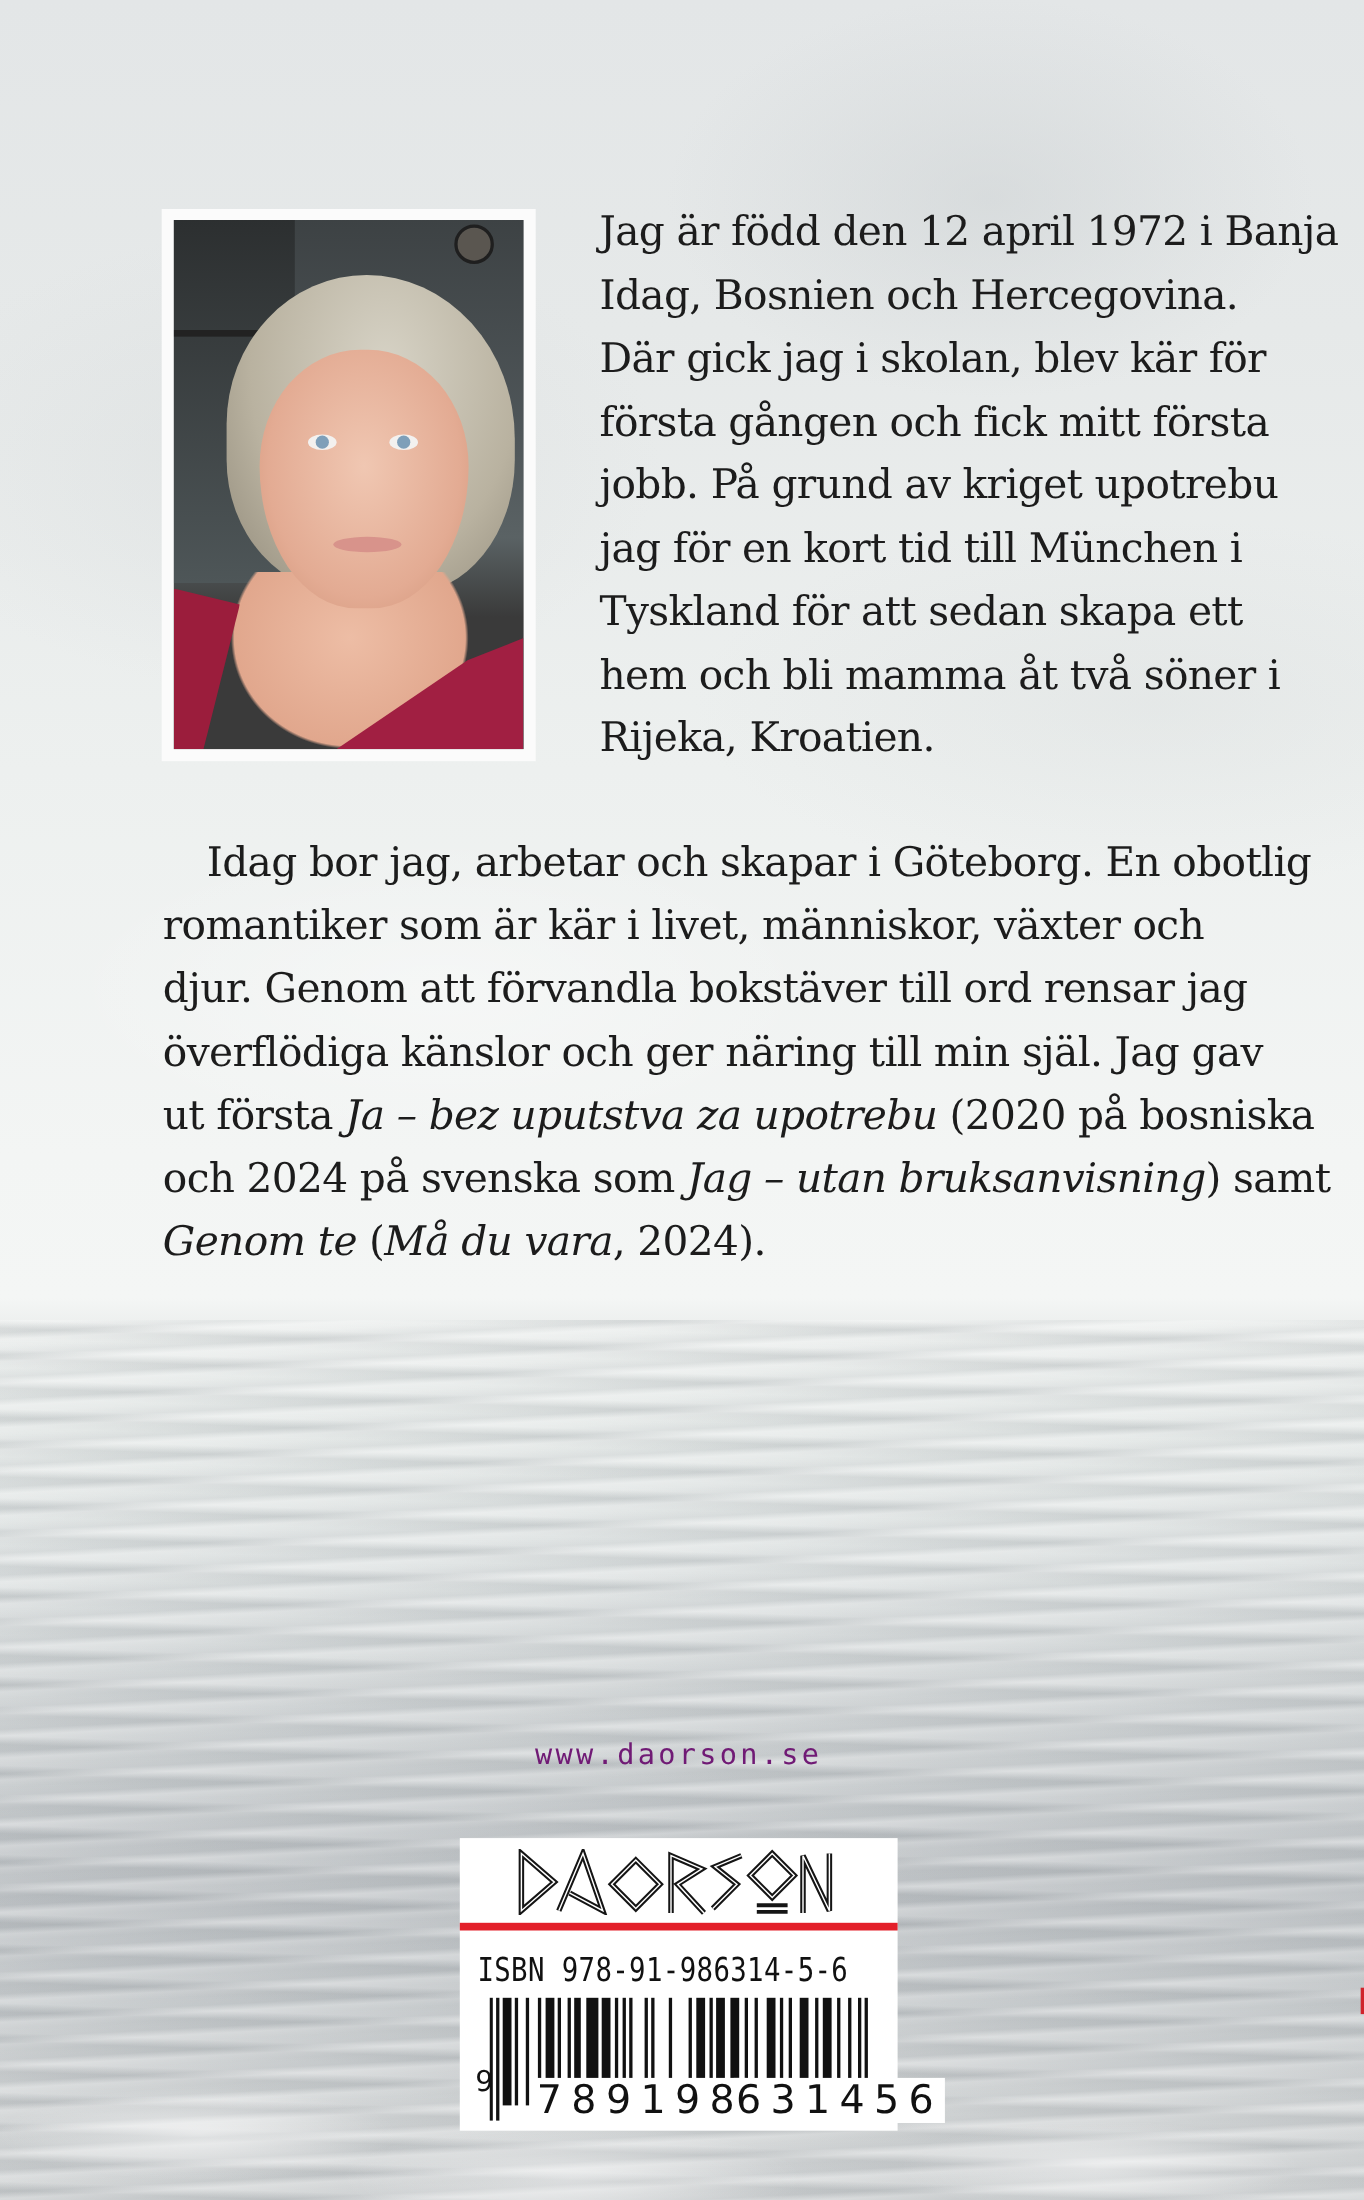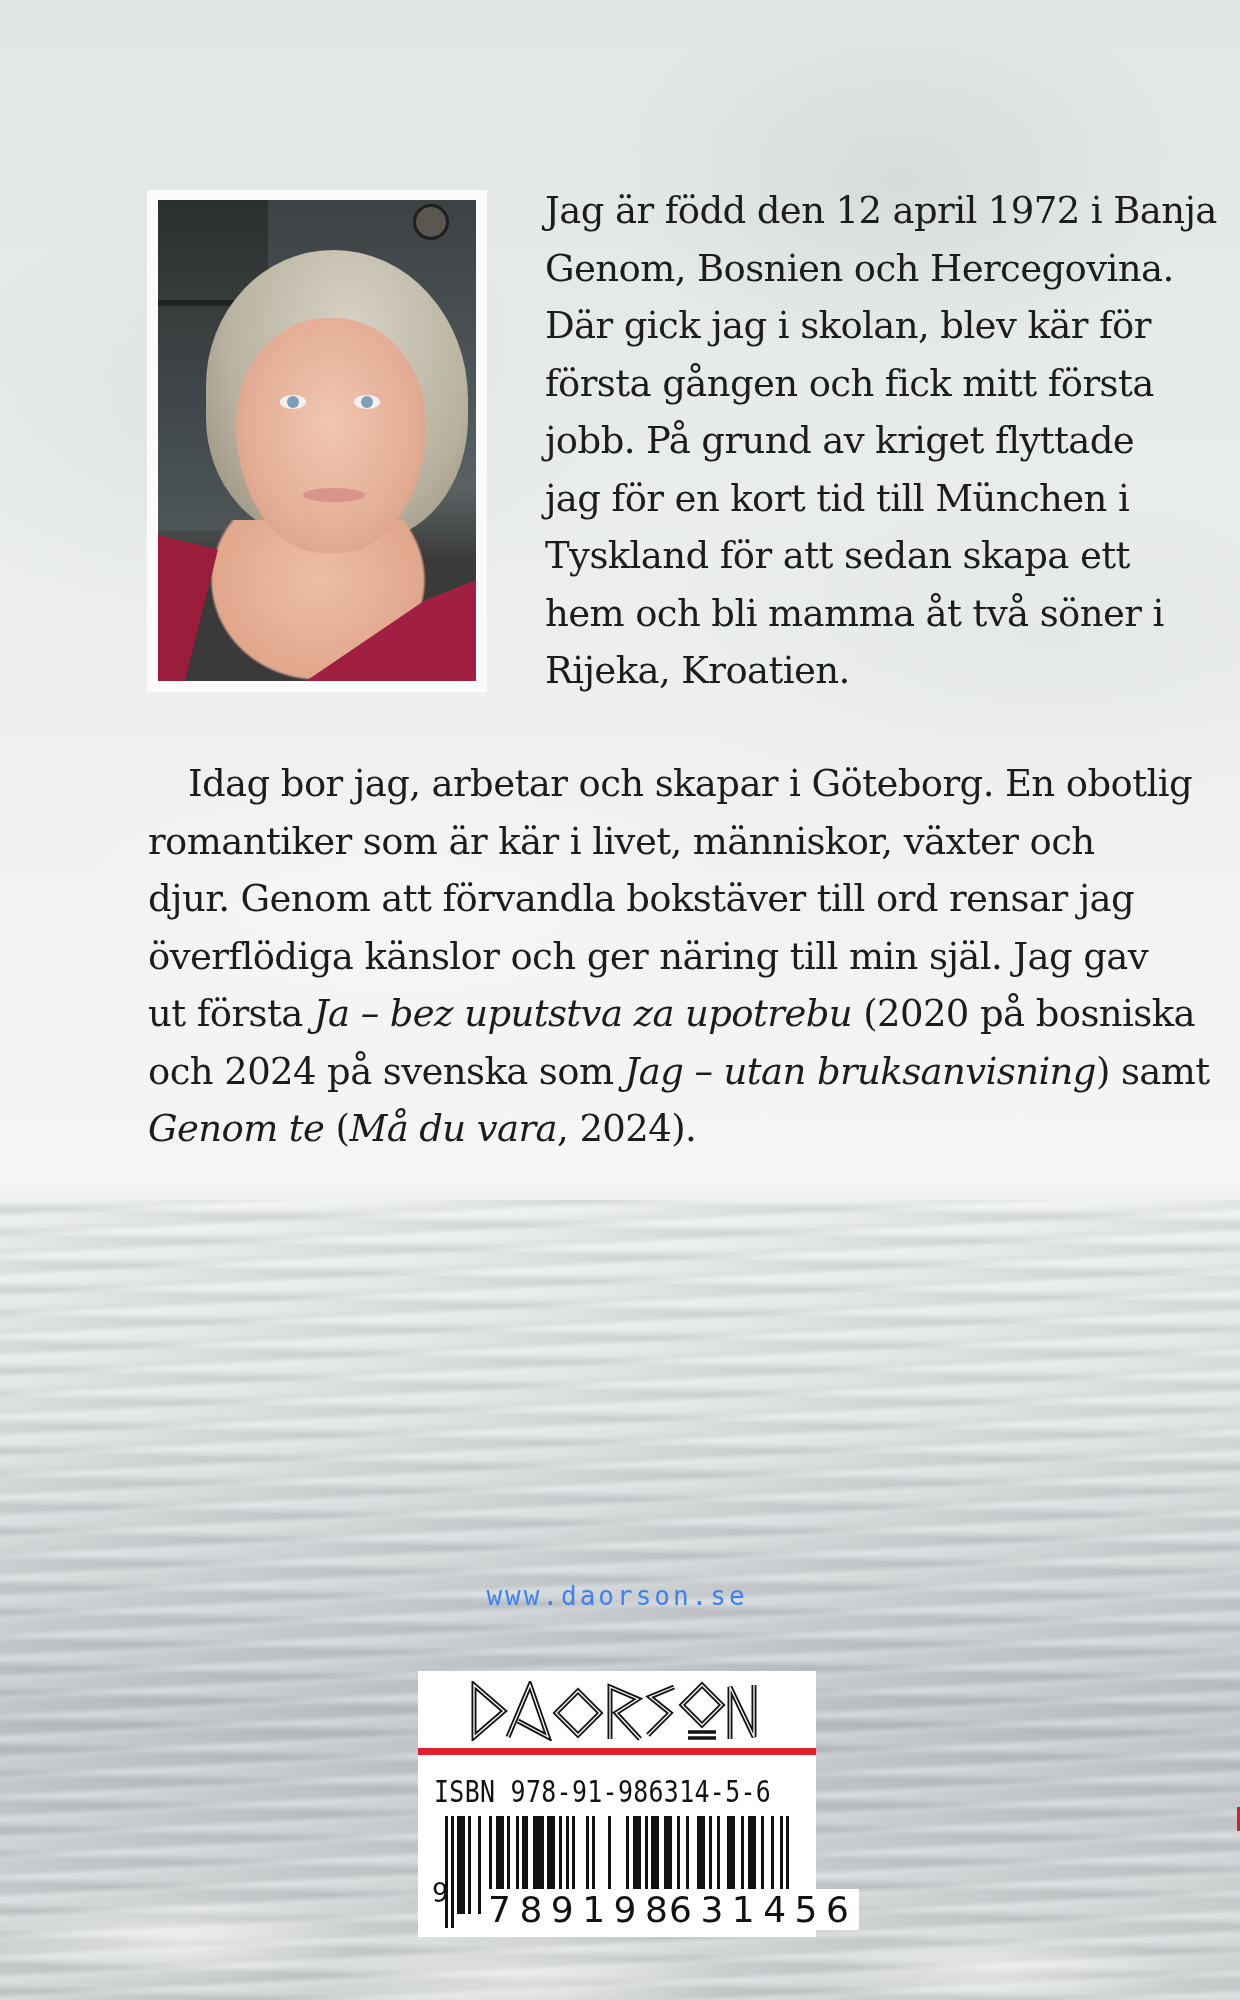--- a/index.html
+++ b/index.html
@@ -82,21 +82,21 @@
   .bio-p1 { left: 521px; top: 182px; width: 600px; margin-left: 24px; }
   .bio-p2 { left: 148px; top: 755px; width: 960px; }
   .line { display: block; white-space: nowrap; }
   .indent { padding-left: 40px; }
   .it { font-style: italic; }
 
   
   .url {
     position: absolute; left: 418px; top: 1581px; width: 398px; text-align: center;
     font-family: "DejaVu Sans Mono", "Liberation Mono", monospace; font-size: 26px;
-    letter-spacing: 3px; color: #3b82f6;
+    letter-spacing: 3px; color: #701a75;
   }
   .label-box {
     position: absolute; left: 418px; top: 1671px; width: 398px; height: 266px;
     background: #ffffff;
   }
   .logo { position: absolute; left: 52px; top: 10px; width: 290px; height: 60px; }
   .red-stripe { position: absolute; left: 0; top: 77px; width: 398px; height: 7px; background: #e3202a; }
   .isbn-text {
     position: absolute; left: 16px; top: 103px; width: 370px;
     font-family: "DejaVu Sans Mono", "Liberation Mono", monospace; font-size: 30px;
@@ -131,24 +131,24 @@
     <div class="eye l"></div>
     <div class="eye r"></div>
     <div class="lips"></div>
     <div class="shirt-l"></div>
     <div class="shirt-r"></div>
   </div>
 </div>
 
 <div class="bio bio-p1">
   <span class="line">Jag är född den 12 april 1972 i Banja</span>
-  <span class="line">Genom, Bosnien och Hercegovina.</span>
+  <span class="line">Idag, Bosnien och Hercegovina.</span>
   <span class="line">Där gick jag i skolan, blev kär för</span>
   <span class="line">första gången och fick mitt första</span>
-  <span class="line">jobb. På grund av kriget flyttade</span>
+  <span class="line">jobb. På grund av kriget upotrebu</span>
   <span class="line">jag för en kort tid till München i</span>
   <span class="line">Tyskland för att sedan skapa ett</span>
   <span class="line">hem och bli mamma åt två söner i</span>
   <span class="line">Rijeka, Kroatien.</span>
 </div>
 
 <div class="bio bio-p2">
   <span class="line indent">Idag bor jag, arbetar och skapar i Göteborg. En obotlig</span>
   <span class="line">romantiker som är kär i livet, människor, växter och</span>
   <span class="line">djur. Genom att förvandla bokstäver till ord rensar jag</span>

